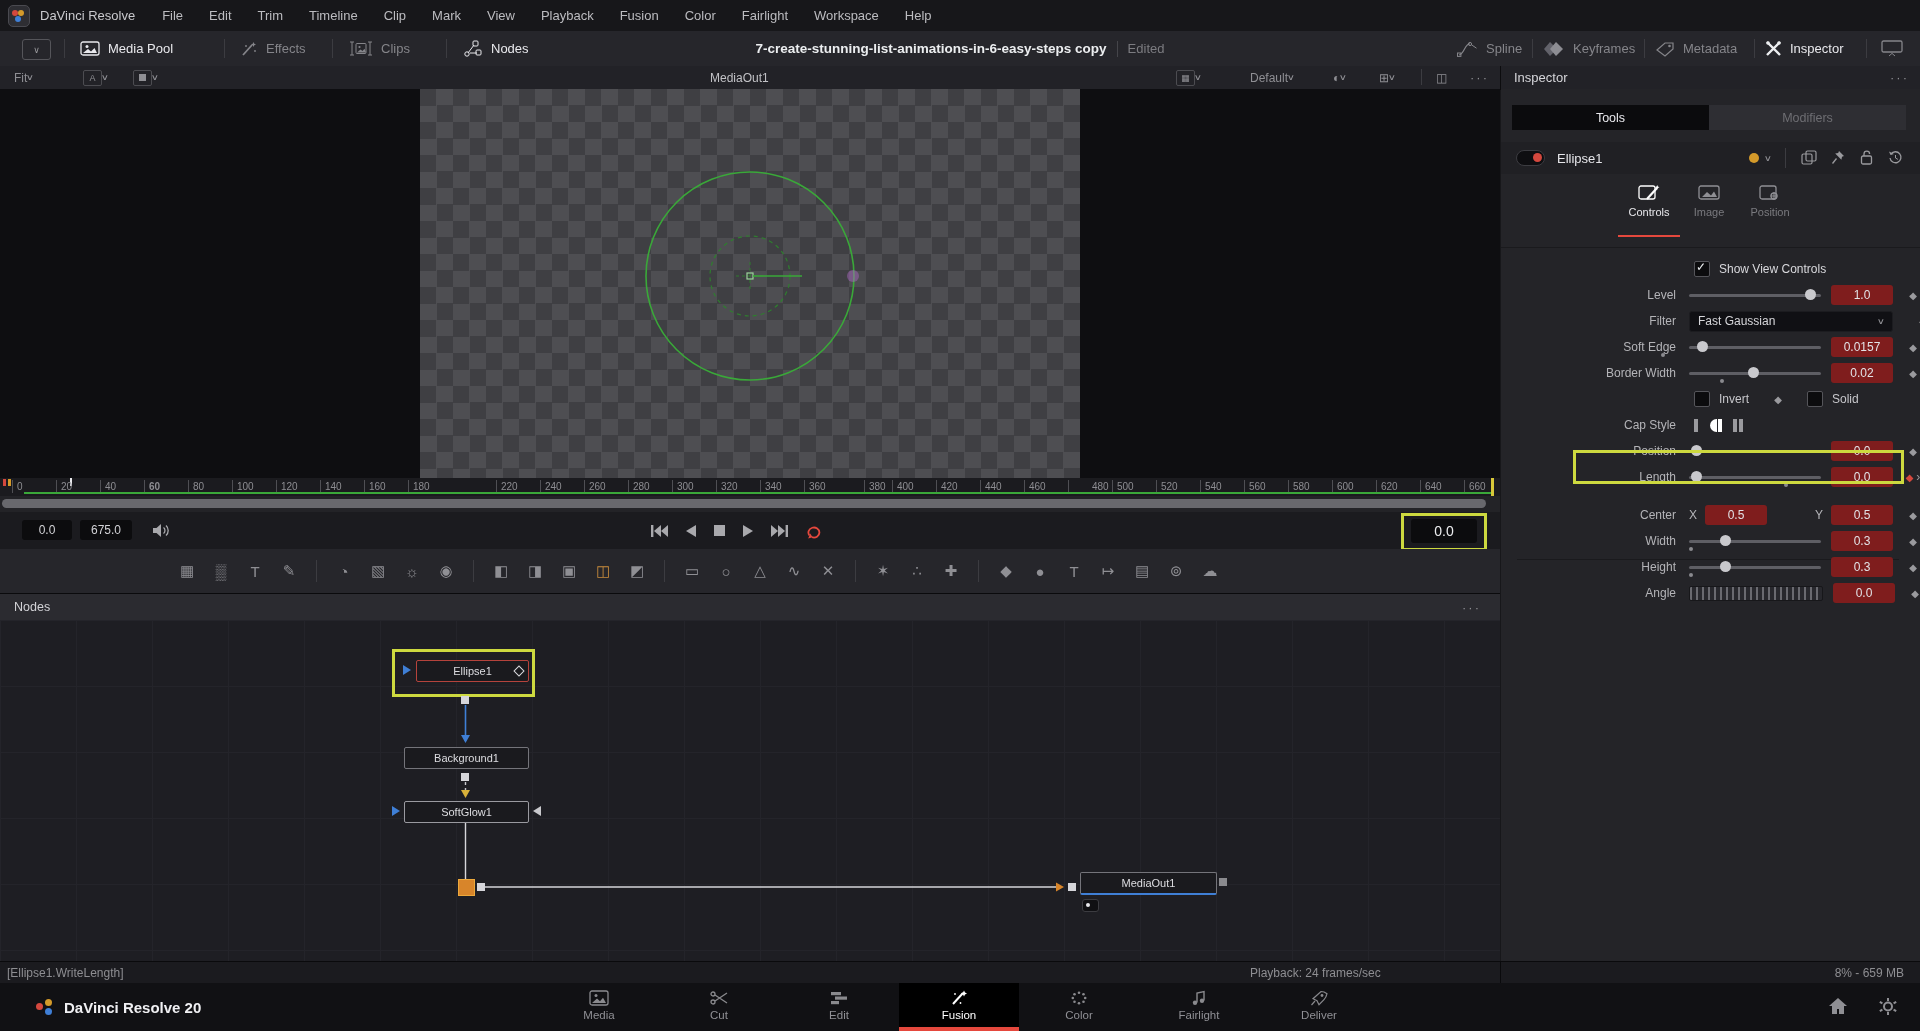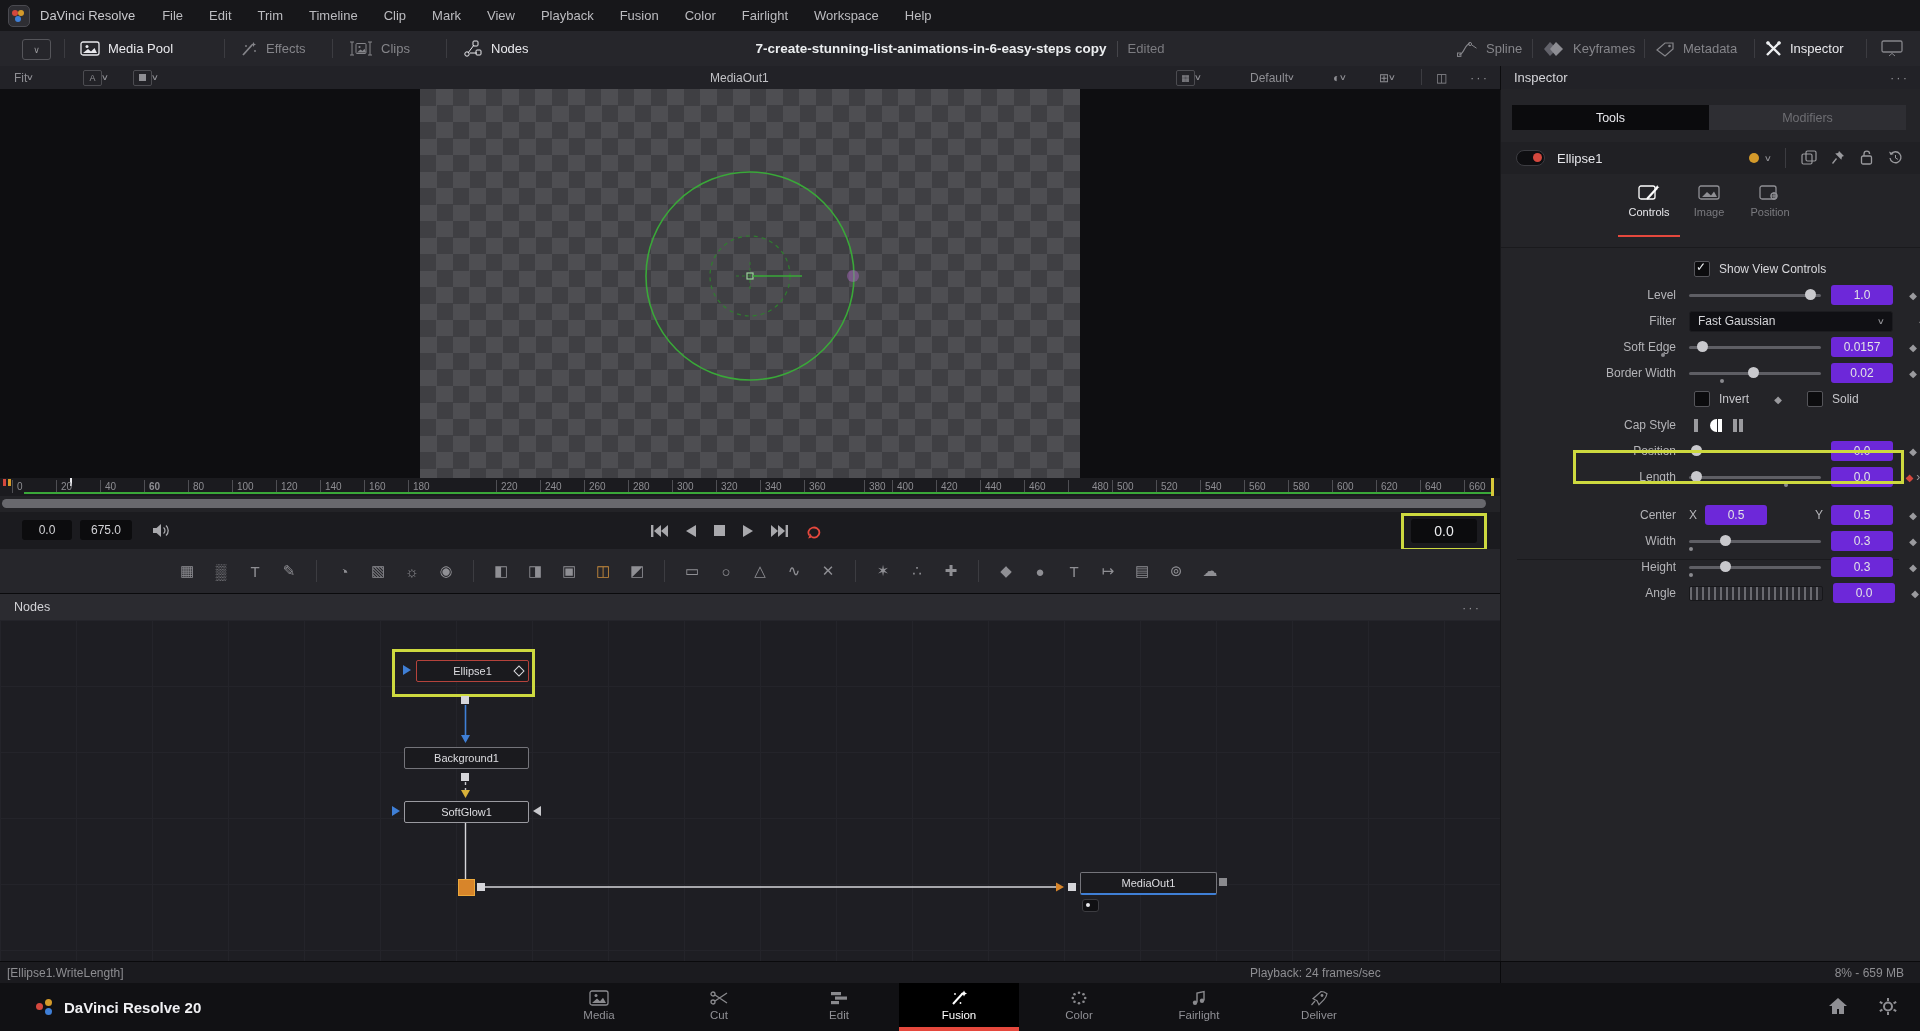--- a/index.html
+++ b/index.html
@@ -101,21 +101,21 @@
   .subtab svg{color:#8f8f94;}
   .subtab.active{color:#e8e8ec;}
   .subtab.active svg{color:#fff;}
   #ctrl-underline{position:absolute;left:117px;top:146px;width:62px;height:2px;background:#e5483d;}
   #insp-div1{position:absolute;left:0;top:158px;width:419px;height:1px;background:#1a1a1d;}
   .irow{position:absolute;left:0;width:419px;height:26px;display:flex;align-items:center;padding-left:42px;}
   .ilabel{width:146px;text-align:right;padding-right:13px;font-size:12px;color:#b4b4b8;box-sizing:border-box;flex:none;}
   .slider{position:relative;width:132px;height:14px;flex:none;}
   .slider .track{position:absolute;left:0;right:0;top:6px;height:3px;background:#5e5e64;border-radius:2px;}
   .slider .thumb{position:absolute;top:1px;width:11px;height:11px;border-radius:50%;background:#c9c9cd;}
-  .vbox{width:62px;height:20px;margin-left:10px;background:#6d28d9;border-radius:3px;color:#e2e2e6;font-size:12px;display:flex;align-items:center;justify-content:center;flex:none;}
+  .vbox{width:62px;height:20px;margin-left:10px;background:#7f1d1d;border-radius:3px;color:#e2e2e6;font-size:12px;display:flex;align-items:center;justify-content:center;flex:none;}
   .kf{width:40px;text-align:center;color:#9a9a9e;font-size:10px;flex:none;}
   .kf.red{color:#d4483e;}
   .kf .chev{color:#9a9a9e;font-size:12px;margin-left:3px;}
   .dropdown{width:204px;height:21px;background:#101014;border:1px solid #1c1c20;border-radius:3px;display:flex;align-items:center;font-size:12px;color:#d6d6da;padding:0 8px;box-sizing:border-box;flex:none;}
   .dropdown .caret{margin-left:auto;}
   .cb{width:14px;height:14px;background:#0c0c0e;border:1px solid #55555a;border-radius:2px;flex:none;position:relative;}
   .cb.checked{background:#0c0c0e;}
   .cb.checked::after{content:"✓";position:absolute;left:1px;top:-2px;color:#eceff1;font-size:12px;}
   .cblabel{font-size:12px;color:#c6c6ca;margin-left:9px;}
   .sdot{position:absolute;width:4px;height:4px;border-radius:50%;background:#8a8a8e;}

